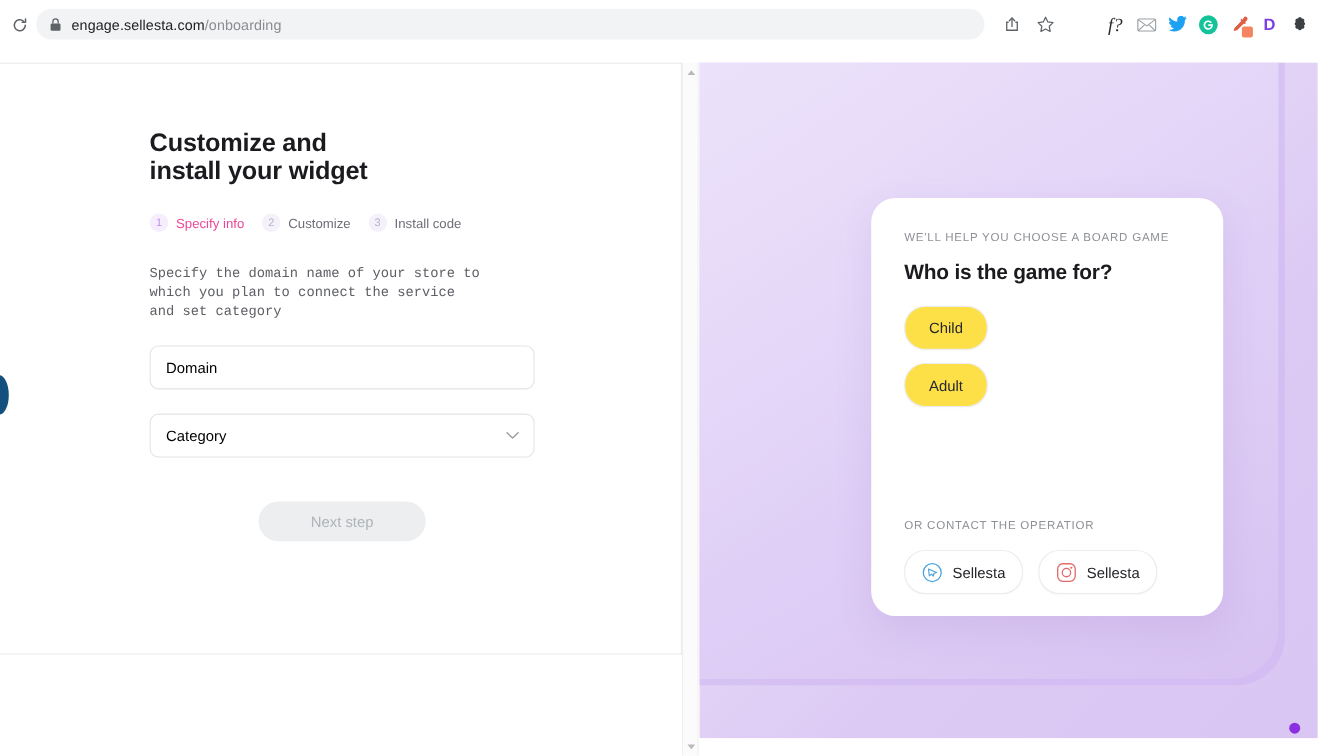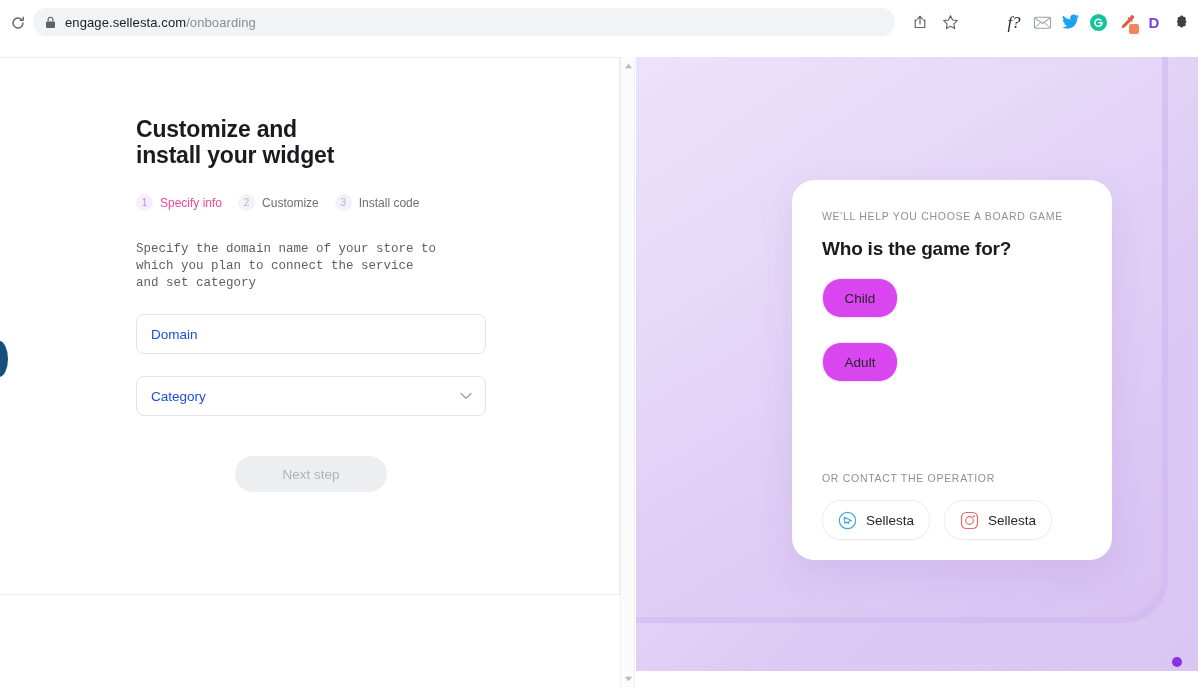--- a/index.html
+++ b/index.html
@@ -181,21 +181,21 @@
     background: #fff;
     display: flex;
     align-items: center;
     padding: 0 14px;
     box-sizing: border-box;
     position: relative;
   }
   .field:first-of-type { margin-top: 32px; }
   .field-text {
     font-size: 13.5px;
-    color: #1d4ed8;
+    color: #000000;
   }
   .chevron {
     position: absolute;
     right: 13px;
     top: 50%;
     transform: translateY(-50%);
     display: flex;
   }
 
   .next-wrap {
@@ -311,27 +311,27 @@
     font-weight: bold;
     color: #1b1b1f;
     letter-spacing: -0.2px;
   }
   .opt-list { margin-top: 18px; }
   .opt-pill {
     width: 74px;
     height: 38px;
     border: 1px solid #ececf0;
     border-radius: 19px;
-    background: #d946ef;
+    background: #fde047;
     display: flex;
     align-items: center;
     justify-content: center;
     font-size: 13.5px;
     color: #26262b;
-    margin-bottom: 24px;
+    margin-bottom: 12px;
     box-shadow: 0 1px 2px rgba(0,0,0,0.03);
   }
   .contact-label {
     position: absolute;
     left: 30px;
     bottom: 76px;
     font-size: 10.5px;
     letter-spacing: 0.7px;
     color: #8e9097;
     text-transform: uppercase;

